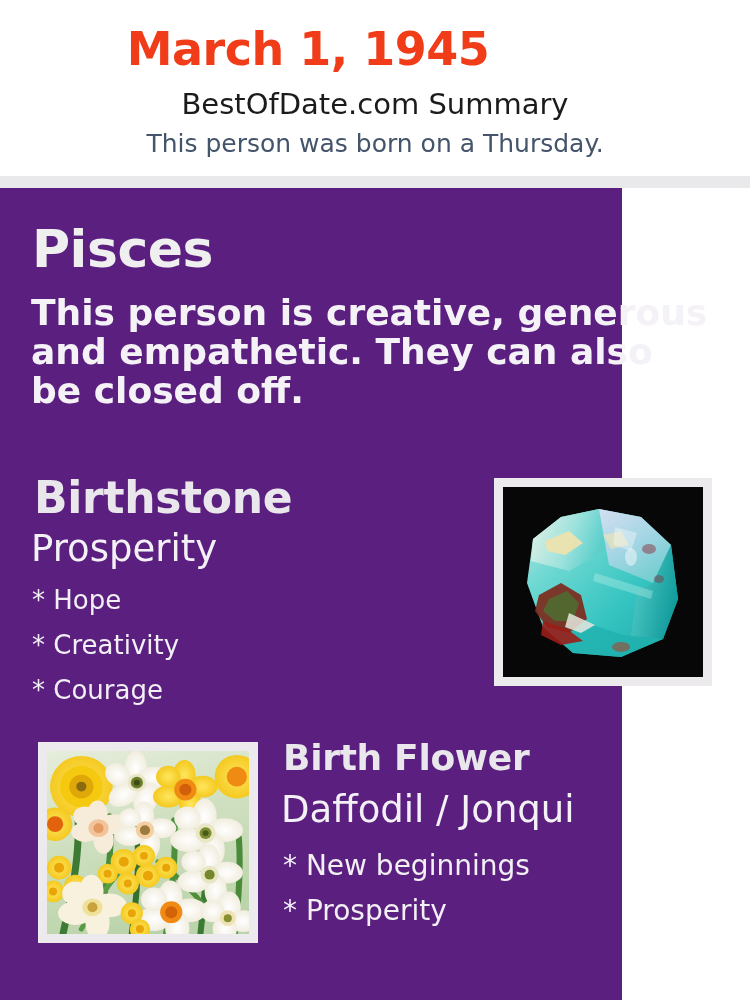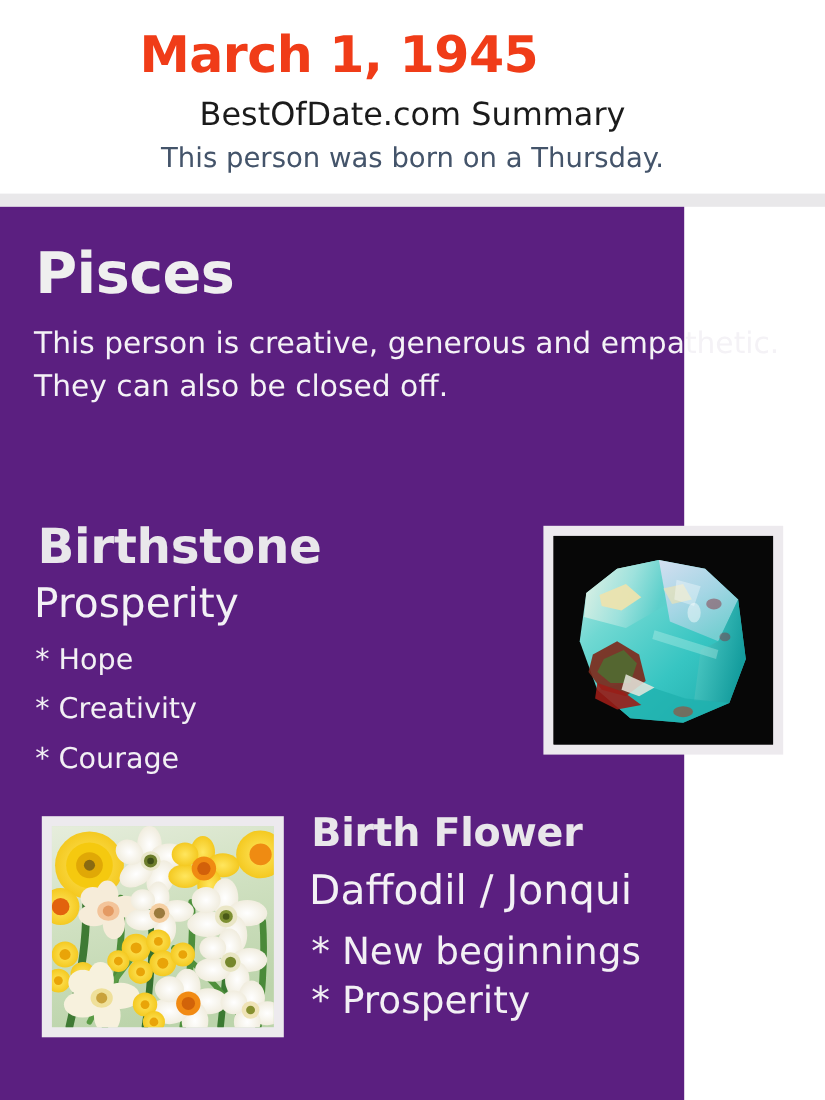--- a/index.html
+++ b/index.html
@@ -52,21 +52,21 @@
   }
 
   .sign-title {
     position:absolute; left:32px; top:32px;
     font-size:52px; font-weight:700; line-height:58px;
     color:#EFEFEF;
     letter-spacing:-0.5px;
   }
   .sign-desc {
     position:absolute; left:31px; top:105px; width:678px;
-    font-size:27px; font-weight:400; line-height:39px;
+    font-size:36px; font-weight:700; line-height:39px;
     color:#F4F2F6;
   }
 
   
   .stone-heading {
     position:absolute; left:34px; top:285px;
     font-size:44px; font-weight:700; line-height:50px;
     color:#E9E7EB;
     letter-spacing:-0.3px;
   }
@@ -115,21 +115,21 @@
   .flower-name {
     position:absolute; left:281px; top:601px;
     font-size:37px; font-weight:400; line-height:42px;
     color:#F3F1F5;
   }
   .flower-list {
     position:absolute; left:283px; top:655px;
     list-style:none;
   }
   .flower-list li {
-    font-size:34px; font-weight:400; line-height:45px;
+    font-size:28px; font-weight:400; line-height:45px;
     color:#F2F0F4;
   }
 </style>
 </head>
 <body>
 
 <div id="page">
 
   <div class="header">
     <div class="header-date">March 1, 1945</div>

